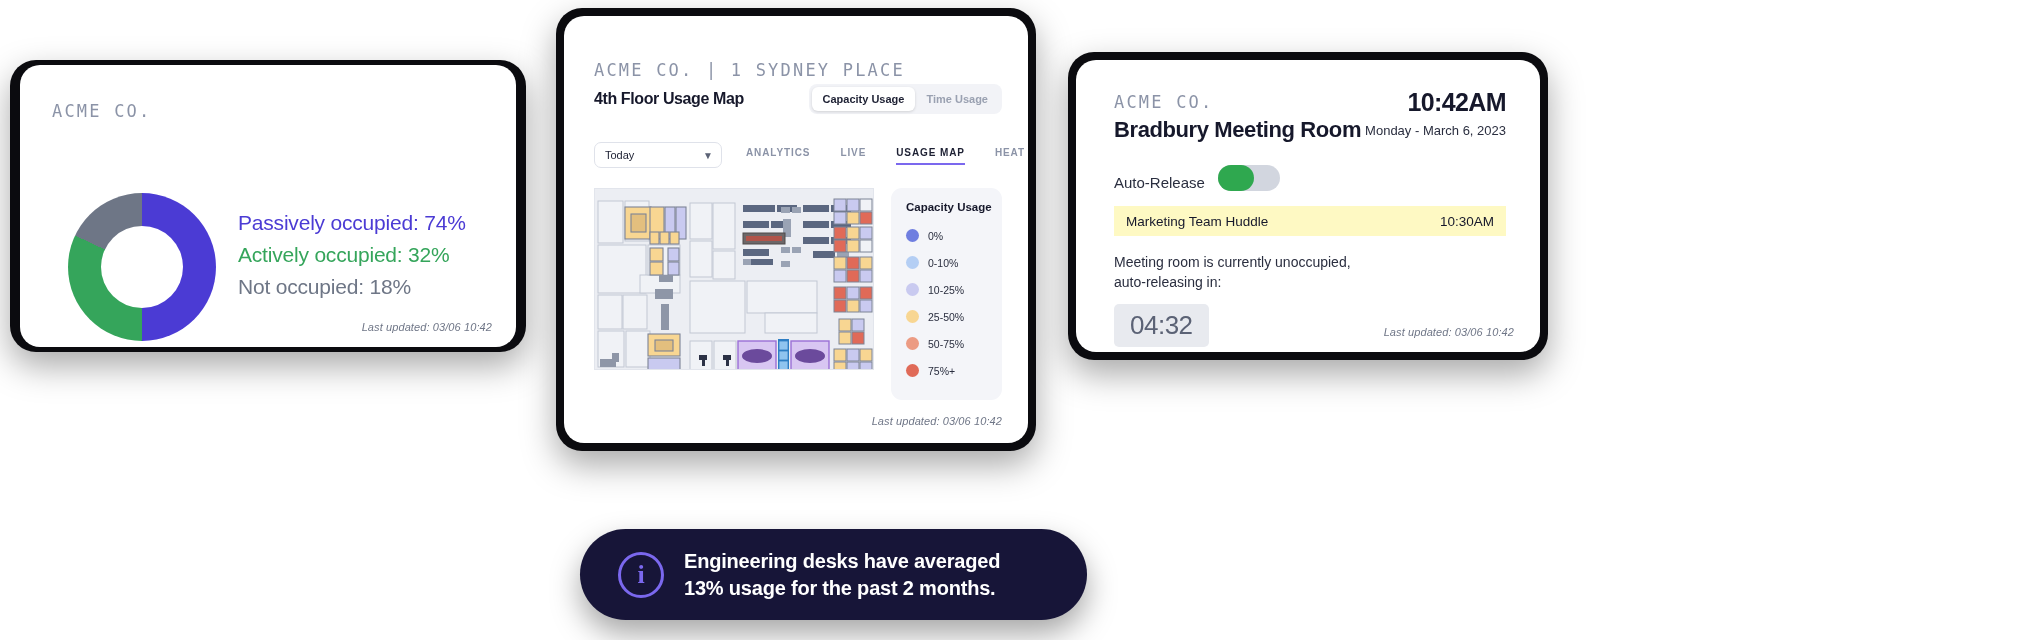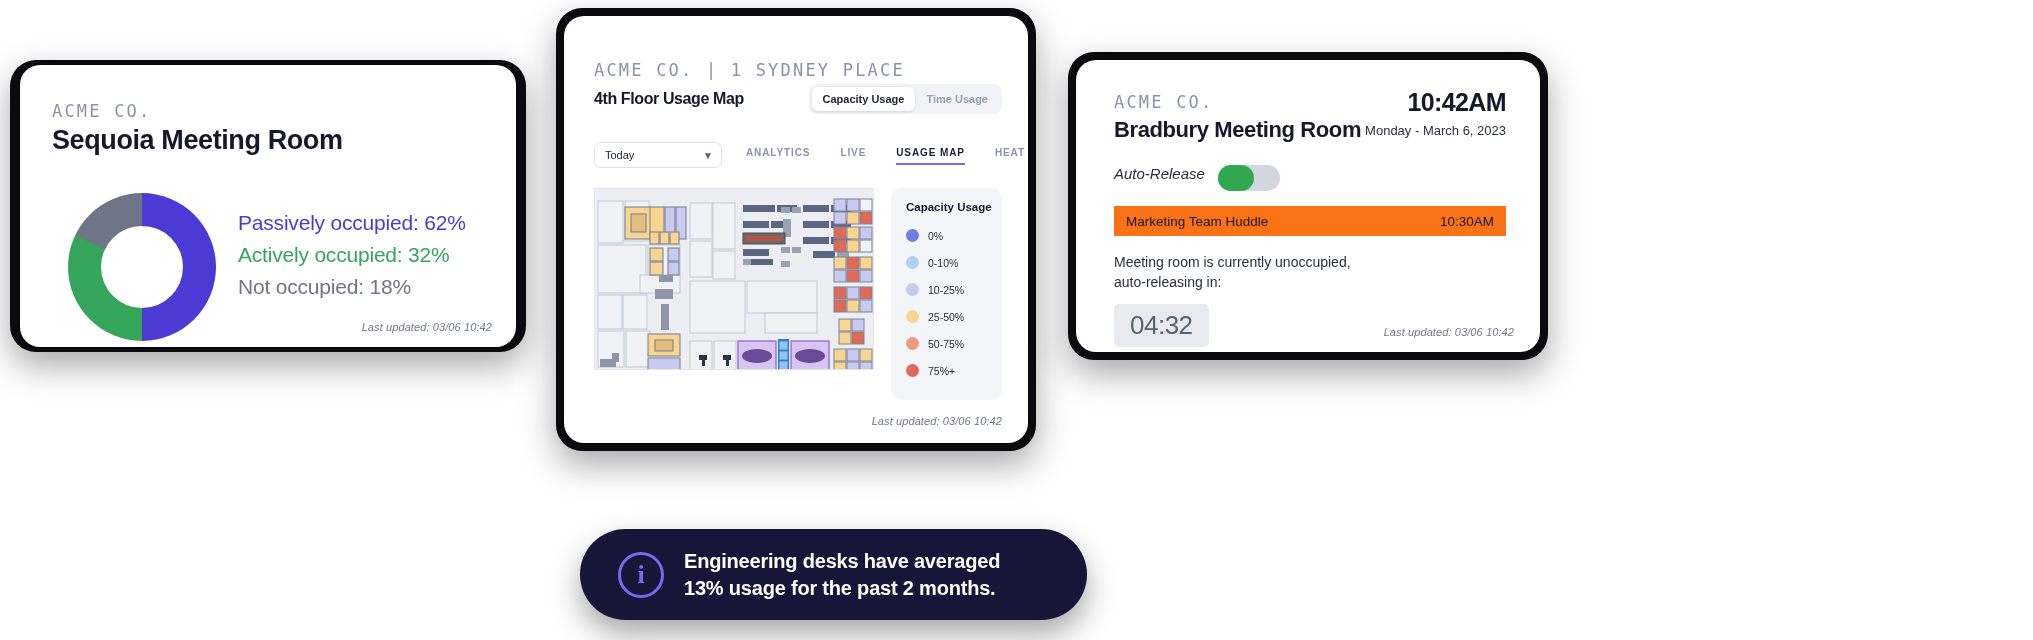--- a/index.html
+++ b/index.html
@@ -112,21 +112,21 @@
   .lg-txt { font-size: 10.5px; color: #2a2e3f; }
 
   
   #dev-right { left: 1068px; top: 52px; width: 480px; height: 308px; }
   #scr-right { left: 8px; top: 8px; width: 464px; height: 292px; }
   #scr-right .eyebrow { position: absolute; left: 38px; top: 32px; }
   #scr-right .title  { position: absolute; left: 38px; top: 57px; font-size: 22px; }
   .clock { position: absolute; right: 34px; top: 28px; font-size: 25px; font-weight: bold; color: #16182b; letter-spacing: -.6px; }
   .datestr { position: absolute; right: 34px; top: 63px; font-size: 13px; color: #2a2e3f; }
 
-  .autorow { position: absolute; left: 38px; top: 105px; display: flex; align-items: flex-start; gap: 13px; font-style: italic; }
+  .autorow { position: absolute; left: 38px; top: 105px; display: flex; align-items: flex-end; gap: 13px; }
   .autorow .lbl { font-size: 15px; color: #2a2e3f; }
   .toggle { width: 62px; height: 26px; border-radius: 13px; background: #d2d6df; position: relative; }
   .toggle .knob { position: absolute; left: 0; top: 0; width: 36px; height: 26px; border-radius: 13px; background: #2fa84f; }
 
   .banner {
     position: absolute; left: 38px; top: 146px; right: 34px; height: 30px;
     background: #f99b0c; display: flex; align-items: center;
     padding: 0 12px; color: #16182b; font-size: 13.5px;
   }
   .banner .r { margin-left: auto; }
@@ -156,29 +156,28 @@
   #toast .txt { color: #fff; font-size: 20px; font-weight: bold; line-height: 27px; letter-spacing: -.2px; }
 </style>
 </head>
 <body>
 
 <div class="stage">
 
   <div class="device" id="dev-left">
     <div class="screen" id="scr-left">
       <div class="eyebrow">ACME CO.</div>
-      <div class="title">Sequoia Meeting Room</div>
 
       <div class="donut-wrap">
         <div class="donut" id="donut" style="background: conic-gradient(rgb(75, 59, 212) 0deg, rgb(75, 59, 212) 180deg, rgb(53, 165, 91) 180deg, rgb(53, 165, 91) 295.2deg, rgb(110, 118, 134) 295.2deg, rgb(110, 118, 134) 360deg);"></div>
         <div class="donut-hole"></div>
       </div>
 
       <div class="stat-list" id="stat-list">
-          <div class="stat-line" style="color: rgb(75, 59, 212);">Passively occupied: 62%</div>
+          <div class="stat-line" style="color: rgb(75, 59, 212);">Passively occupied: 74%</div>
           <div class="stat-line" style="color: rgb(53, 165, 91);">Actively occupied: 32%</div>
           <div class="stat-line" style="color: rgb(110, 118, 134);">Not occupied: 18%</div>
         </div>
 
       <div class="updated" style="right:24px; bottom:14px;">Last updated: 03/06 10:42</div>
     </div>
   </div>
 
   <div class="device" id="dev-mid">
     <div class="screen" id="scr-mid">
@@ -386,21 +385,21 @@
       <div class="clock">10:42AM</div>
       <div class="datestr">Monday - March 6, 2023</div>
 
       <div class="autorow">
         <span class="lbl">Auto-Release</span>
         <span class="toggle">
           <span class="knob"></span>
         </span>
       </div>
 
-      <div class="banner" id="banner" style="background: #f97316;">
+      <div class="banner" id="banner" style="background: #fef9c3;">
         <span>Marketing Team Huddle</span>
         <span class="r">10:30AM</span>
       </div>
 
       <div class="msg">Meeting room is currently unoccupied,<br>auto-releasing in:</div>
       <div class="countdown">04:32</div>
 
       <div class="updated" style="right:26px; bottom:14px;">Last updated: 03/06 10:42</div>
     </div>
   </div>

